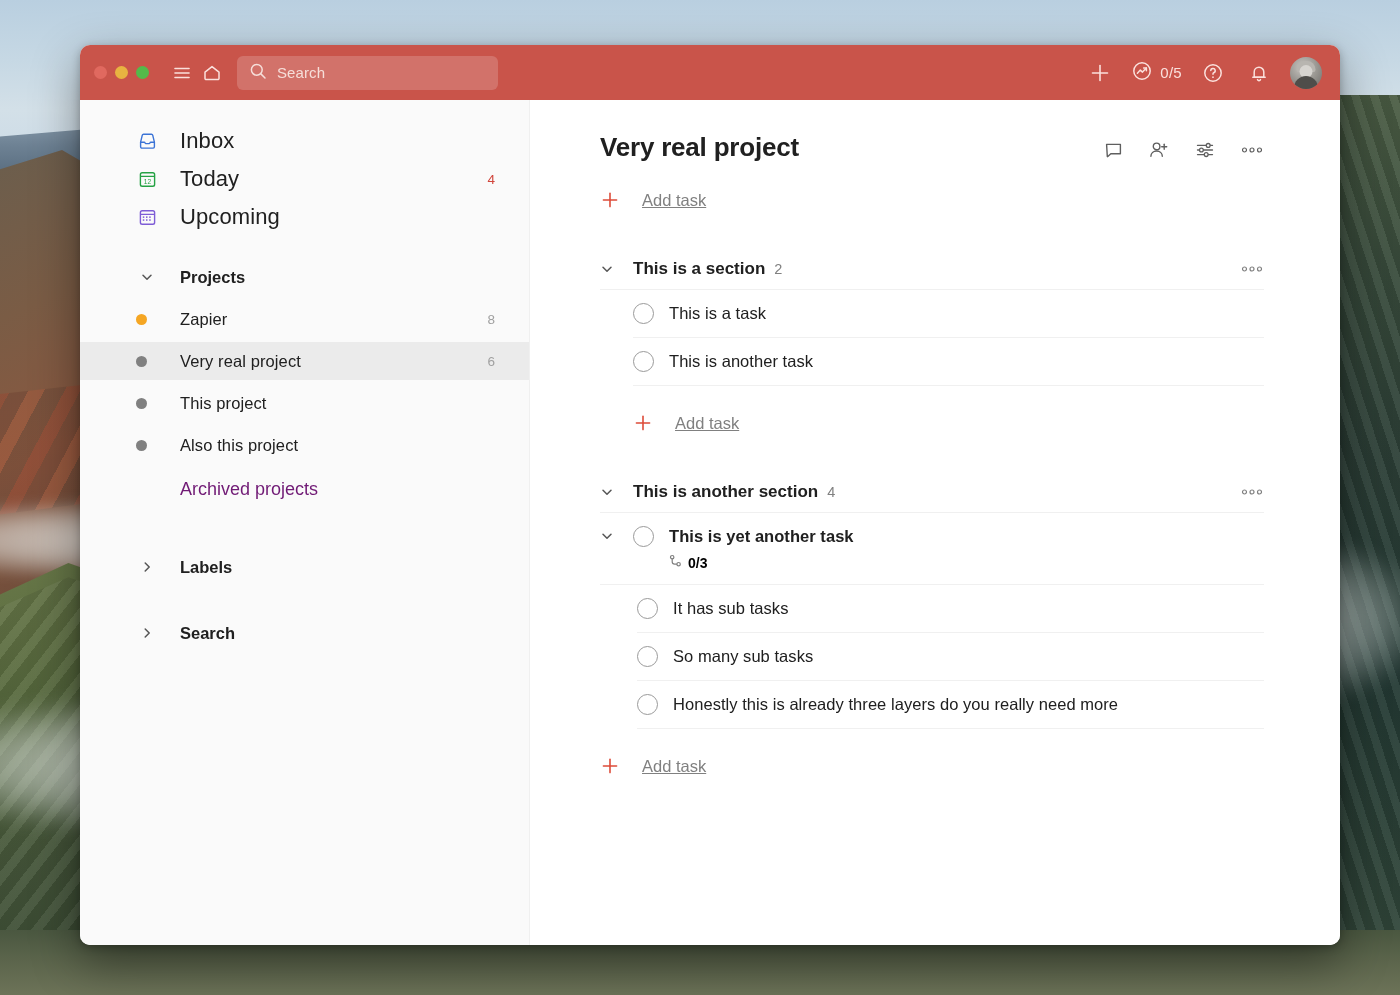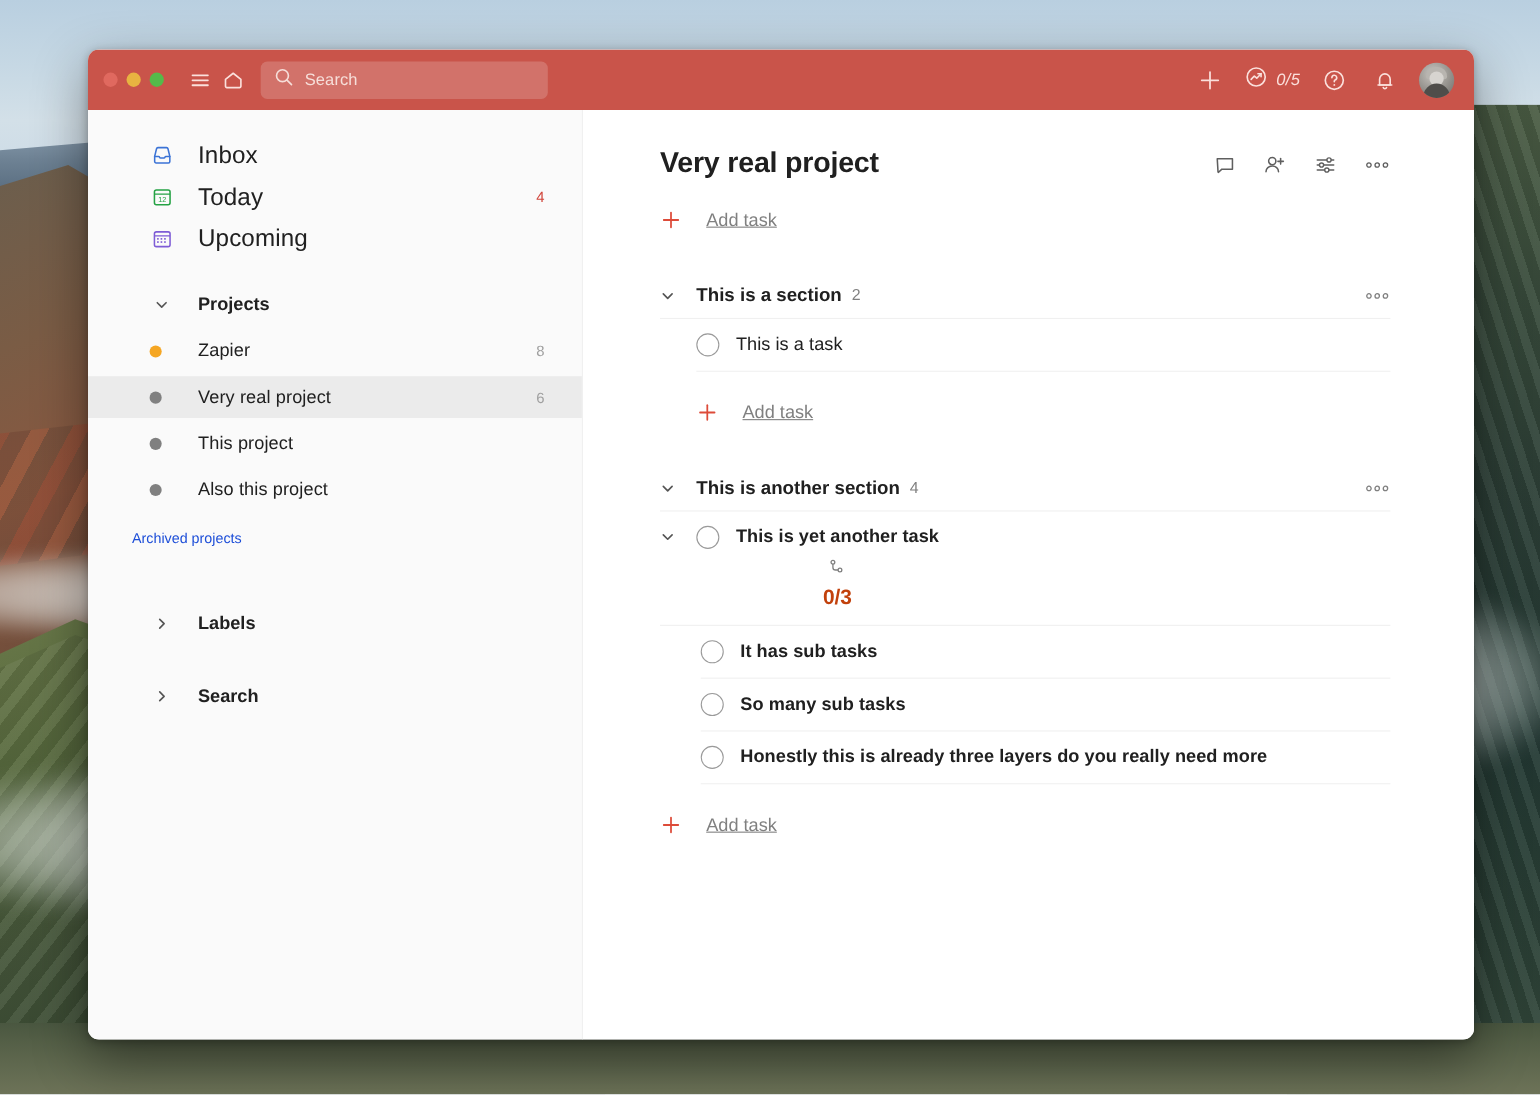--- a/index.html
+++ b/index.html
@@ -139,21 +139,21 @@
     padding: 0 12px; gap: 10px;
   }
   #search-box .ph {
     color: #f6ded9; font-size: 15px; letter-spacing: .1px;
   }
 
   .tb-right {
     margin-left: auto;
     display: flex; align-items: center; gap: 16px;
   }
-  .karma { display: flex; align-items: center; gap: 7px; color: #fbe0dc; font-style: italic; }
+  .karma { display: flex; align-items: center; gap: 7px; color: #fbe0dc; }
   .karma .count { font-size: 15px; letter-spacing: .3px; }
 
   #avatar {
     width: 32px; height: 32px; border-radius: 50%;
     overflow: hidden; position: relative;
     background: radial-gradient(circle at 40% 32%, #c9c6c2 0%, #9b9893 48%, #6d6a66 100%);
     flex: none;
   }
   #avatar .face {
     position: absolute; left: 50%; top: 26%;
@@ -219,22 +219,22 @@
   .proj-row.selected { background: #ebebeb; }
   .proj-row .dot {
     width: 11px; height: 11px; border-radius: 50%;
     margin-right: 33px; flex: none;
   }
   .proj-row .lbl { font-size: 16.5px; color: #202020; letter-spacing: .1px; }
   .proj-row .cnt { margin-left: auto; font-size: 13.5px; color: #a0a0a0; }
 
   .archived {
     height: 38px; display: flex; align-items: center;
-    padding-left: 40px; margin-top: 6px;
-    font-size: 13px; color: #1d4ed8;
+    padding-left: 100px; margin-top: 6px;
+    font-size: 18px; color: #701a75;
   }
 
   
   #main {
     flex: 1;
     background: #fff;
     padding: 32px 76px 0 70px;
     overflow: hidden;
   }
   #main-head {
@@ -287,23 +287,23 @@
   }
   .circle {
     width: 21px; height: 21px; border-radius: 50%;
     border: 1.5px solid #9a9a9a;
     margin-right: 15px; flex: none; background: #fff;
   }
   .task .tbody { padding-top: 0; font-weight: bold; }
   .task .ttext { font-size: 16.5px; color: #202020; line-height: 21px; letter-spacing: .05px; }
   .subcount {
     display: flex; align-items: center; gap: 5px;
-    margin-top: 7px; color: #c2410c; font-size: 19px; flex-direction: column;
-  }
-  .subtasks { margin-left: 37px; font-weight: bold; }
+    margin-top: 7px; color: #000000; font-size: 14px;
+  }
+  .subtasks { margin-left: 37px; }
   .subtasks .task { margin-left: 0; }
 </style>
 </head>
 <body>
 
 <div id="desktop">
   <div class="bg-layer ridge-far"></div>
   <div class="bg-layer ridge-left"></div>
   <div class="bg-layer rock-stripes"></div>
   <div class="bg-layer fog-mid"></div>
@@ -560,20 +560,24 @@
                   <circle cx="19.5" cy="5" r="2"></circle>
               </svg>
             </span>
           </div>
 
           <div class="task">
             <span class="circle"></span>
             <span class="ttext">This is a task</span>
           </div>
 
+          <div class="task">
+            <span class="circle"></span>
+            <span class="ttext">This is another task</span>
+          </div>
 
           <div class="add-task" style="margin-left:33px">
             <span class="plus">
               <svg width="20" height="20" viewBox="0 0 20 20" fill="none" stroke="currentColor" stroke-width="1.6" stroke-linecap="round">
                 <line x1="10" y1="3.4" x2="10" y2="16.6"></line>
                   <line x1="3.4" y1="10" x2="16.6" y2="10"></line>
               </svg>
             </span>
             <span class="lbl">Add task</span>
           </div>

